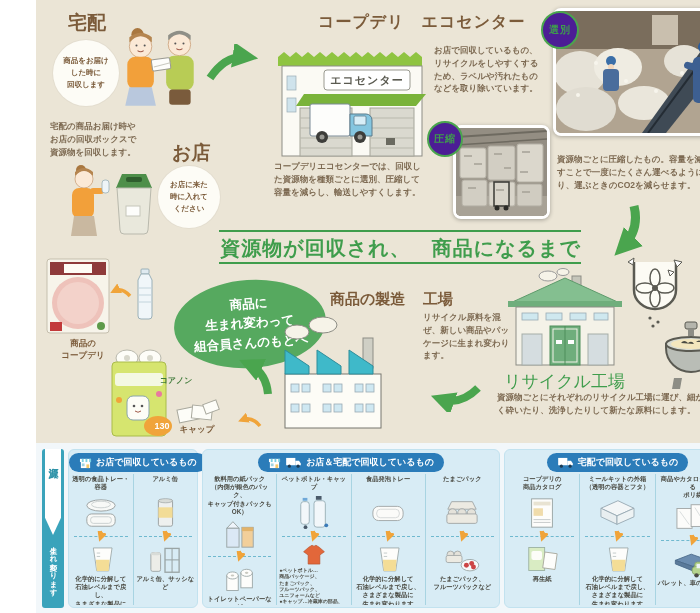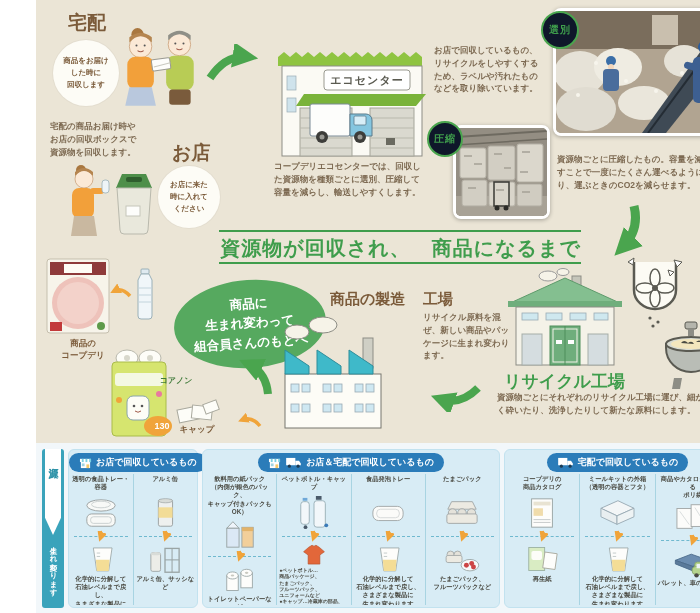--- a/index.html
+++ b/index.html
@@ -4,28 +4,28 @@
 <style>
   html,body{margin:0;padding:0;background:#fff;}
   .canvas{position:relative;width:700px;height:613px;background:#ebe5d6;overflow:hidden;
     font-family:"Liberation Sans","DejaVu Sans",sans-serif;margin-left:36px;}
   .abs{position:absolute;}
   .brown-title{color:#7b5b3a;font-weight:bold;}
   .desc{color:#7d6a52;font-size:8.5px;line-height:1.5;font-weight:bold;}
   .bubble{background:#fdfcf6;border-radius:50%;display:flex;align-items:center;justify-content:center;
     text-align:center;color:#7b5b3a;font-weight:bold;font-size:7.5px;line-height:1.6;white-space:pre-line;
     box-shadow:0 0 0 1px rgba(0,0,0,0.03);}
-  .badge{background:#0f172a;border:2px solid #4aa54e;border-radius:50%;color:#3f9d4c;font-weight:bold;
+  .badge{background:#4c1d95;border:2px solid #4aa54e;border-radius:50%;color:#3f9d4c;font-weight:bold;
     display:flex;align-items:center;justify-content:center;font-size:10px;letter-spacing:1px;z-index:5;}
   .photo{border:3px solid #fff;border-radius:8px;box-shadow:0 1px 4px rgba(0,0,0,0.3);overflow:hidden;background:#a09685;}
   .gline{background:#3f9d4c;height:2px;}
   .main-title{color:#3f9d4c;font-weight:bold;font-size:20px;letter-spacing:1px;text-align:right;}
   .ellipse{background:#56a95f;border-radius:50%;display:flex;align-items:center;justify-content:center;
     text-align:center;color:#fff;font-weight:bold;font-size:12.5px;line-height:1.55;white-space:pre-line;transform:rotate(-4deg);}
-  .green-title{color:#3f9d4c;font-weight:bold;}
+  .green-title{color:#3f9d4c;font-weight:normal;}
   .small-label{color:#7b5b3a;font-weight:bold;font-size:8.5px;text-align:center;white-space:pre-line;line-height:1.4;}
   .sign{background:transparent;color:#5a5a50;font-weight:bold;font-size:11px;text-align:center;letter-spacing:1px;}
   .tp-brand{color:#3f7a3a;font-weight:bold;font-size:8px;text-align:center;padding-left:37px;}
   .tp-count{background:#f0a43a;color:#fff;font-weight:bold;font-size:9px;border-radius:50%;
     display:flex;align-items:center;justify-content:center;}
   
   .band{position:absolute;left:0;top:443px;width:700px;height:170px;background:#f2f7fa;}
   .sidebar{position:absolute;left:6px;top:6px;width:22px;height:159px;background:#3aa3bb;border-radius:3px;}
   .pennant{position:absolute;left:3px;top:0;width:16px;height:86px;background:#fff;
     clip-path:polygon(0 0,100% 0,100% 80%,50% 100%,0 80%);}
@@ -105,20 +105,21 @@
     <rect x="12" y="26" width="22" height="30" rx="7" fill="#f2a03a"></rect>
     <rect x="30" y="26" width="14" height="6" rx="3" fill="#f2a03a"></rect>
     <polygon points="14,54 34,54 37,74 11,74" fill="#c9b8a0"></polygon>
     <rect x="42" y="18" width="7" height="13" rx="3" fill="#eef4f7" stroke="#9ab0b8" stroke-width="0.8"></rect>
     <polygon points="56,26 92,26 86,12 62,12" fill="#4e8f4a"></polygon>
     <rect x="66" y="15" width="16" height="5" rx="2" fill="#2f5e2e"></rect>
     <path d="M57,26 h34 l-3,42 a4,4 0 0 1 -4,4 h-20 a4,4 0 0 1 -4,-4 z" fill="#e9e8dc" stroke="#b9b9ad"></path>
     <rect x="66" y="44" width="14" height="10" fill="#fdfdfb" stroke="#c5c5ba"></rect>
   </svg>
 
+  <div class="abs brown-title" style="left:282px;top:12px;font-size:16px;letter-spacing:1px;">コープデリ　エコセンター</div>
 
   <svg class="abs" style="left:238px;top:42px;" width="155" height="118" viewBox="0 0 155 118">
     <polygon points="4,24 4,15 10,10 16,15 22,10 28,15 34,10 40,15 46,10 52,15 58,10 64,15 70,10 76,15 82,10 88,15 94,10 100,15 106,10 112,15 118,10 124,15 130,10 136,15 142,10 148,15 148,24" fill="#8fc441"></polygon>
     <rect x="8" y="24" width="140" height="90" fill="#fbfaf4" stroke="#8d8d85"></rect>
     <rect x="13" y="34" width="9" height="14" fill="#cfe3ec" stroke="#9aabb5" stroke-width="0.7"></rect>
     <rect x="13" y="56" width="9" height="14" fill="#cfe3ec" stroke="#9aabb5" stroke-width="0.7"></rect>
     <rect x="50" y="28" width="86" height="20" rx="3" fill="#fff" stroke="#9a9a90"></rect>
     <polygon points="30,52 152,52 142,64 22,64" fill="#7ab33a"></polygon>
     <rect x="26" y="66" width="52" height="48" fill="#dad9cf" stroke="#a5a59a"></rect>
     <rect x="96" y="66" width="44" height="48" fill="#dad9cf" stroke="#a5a59a"></rect>

